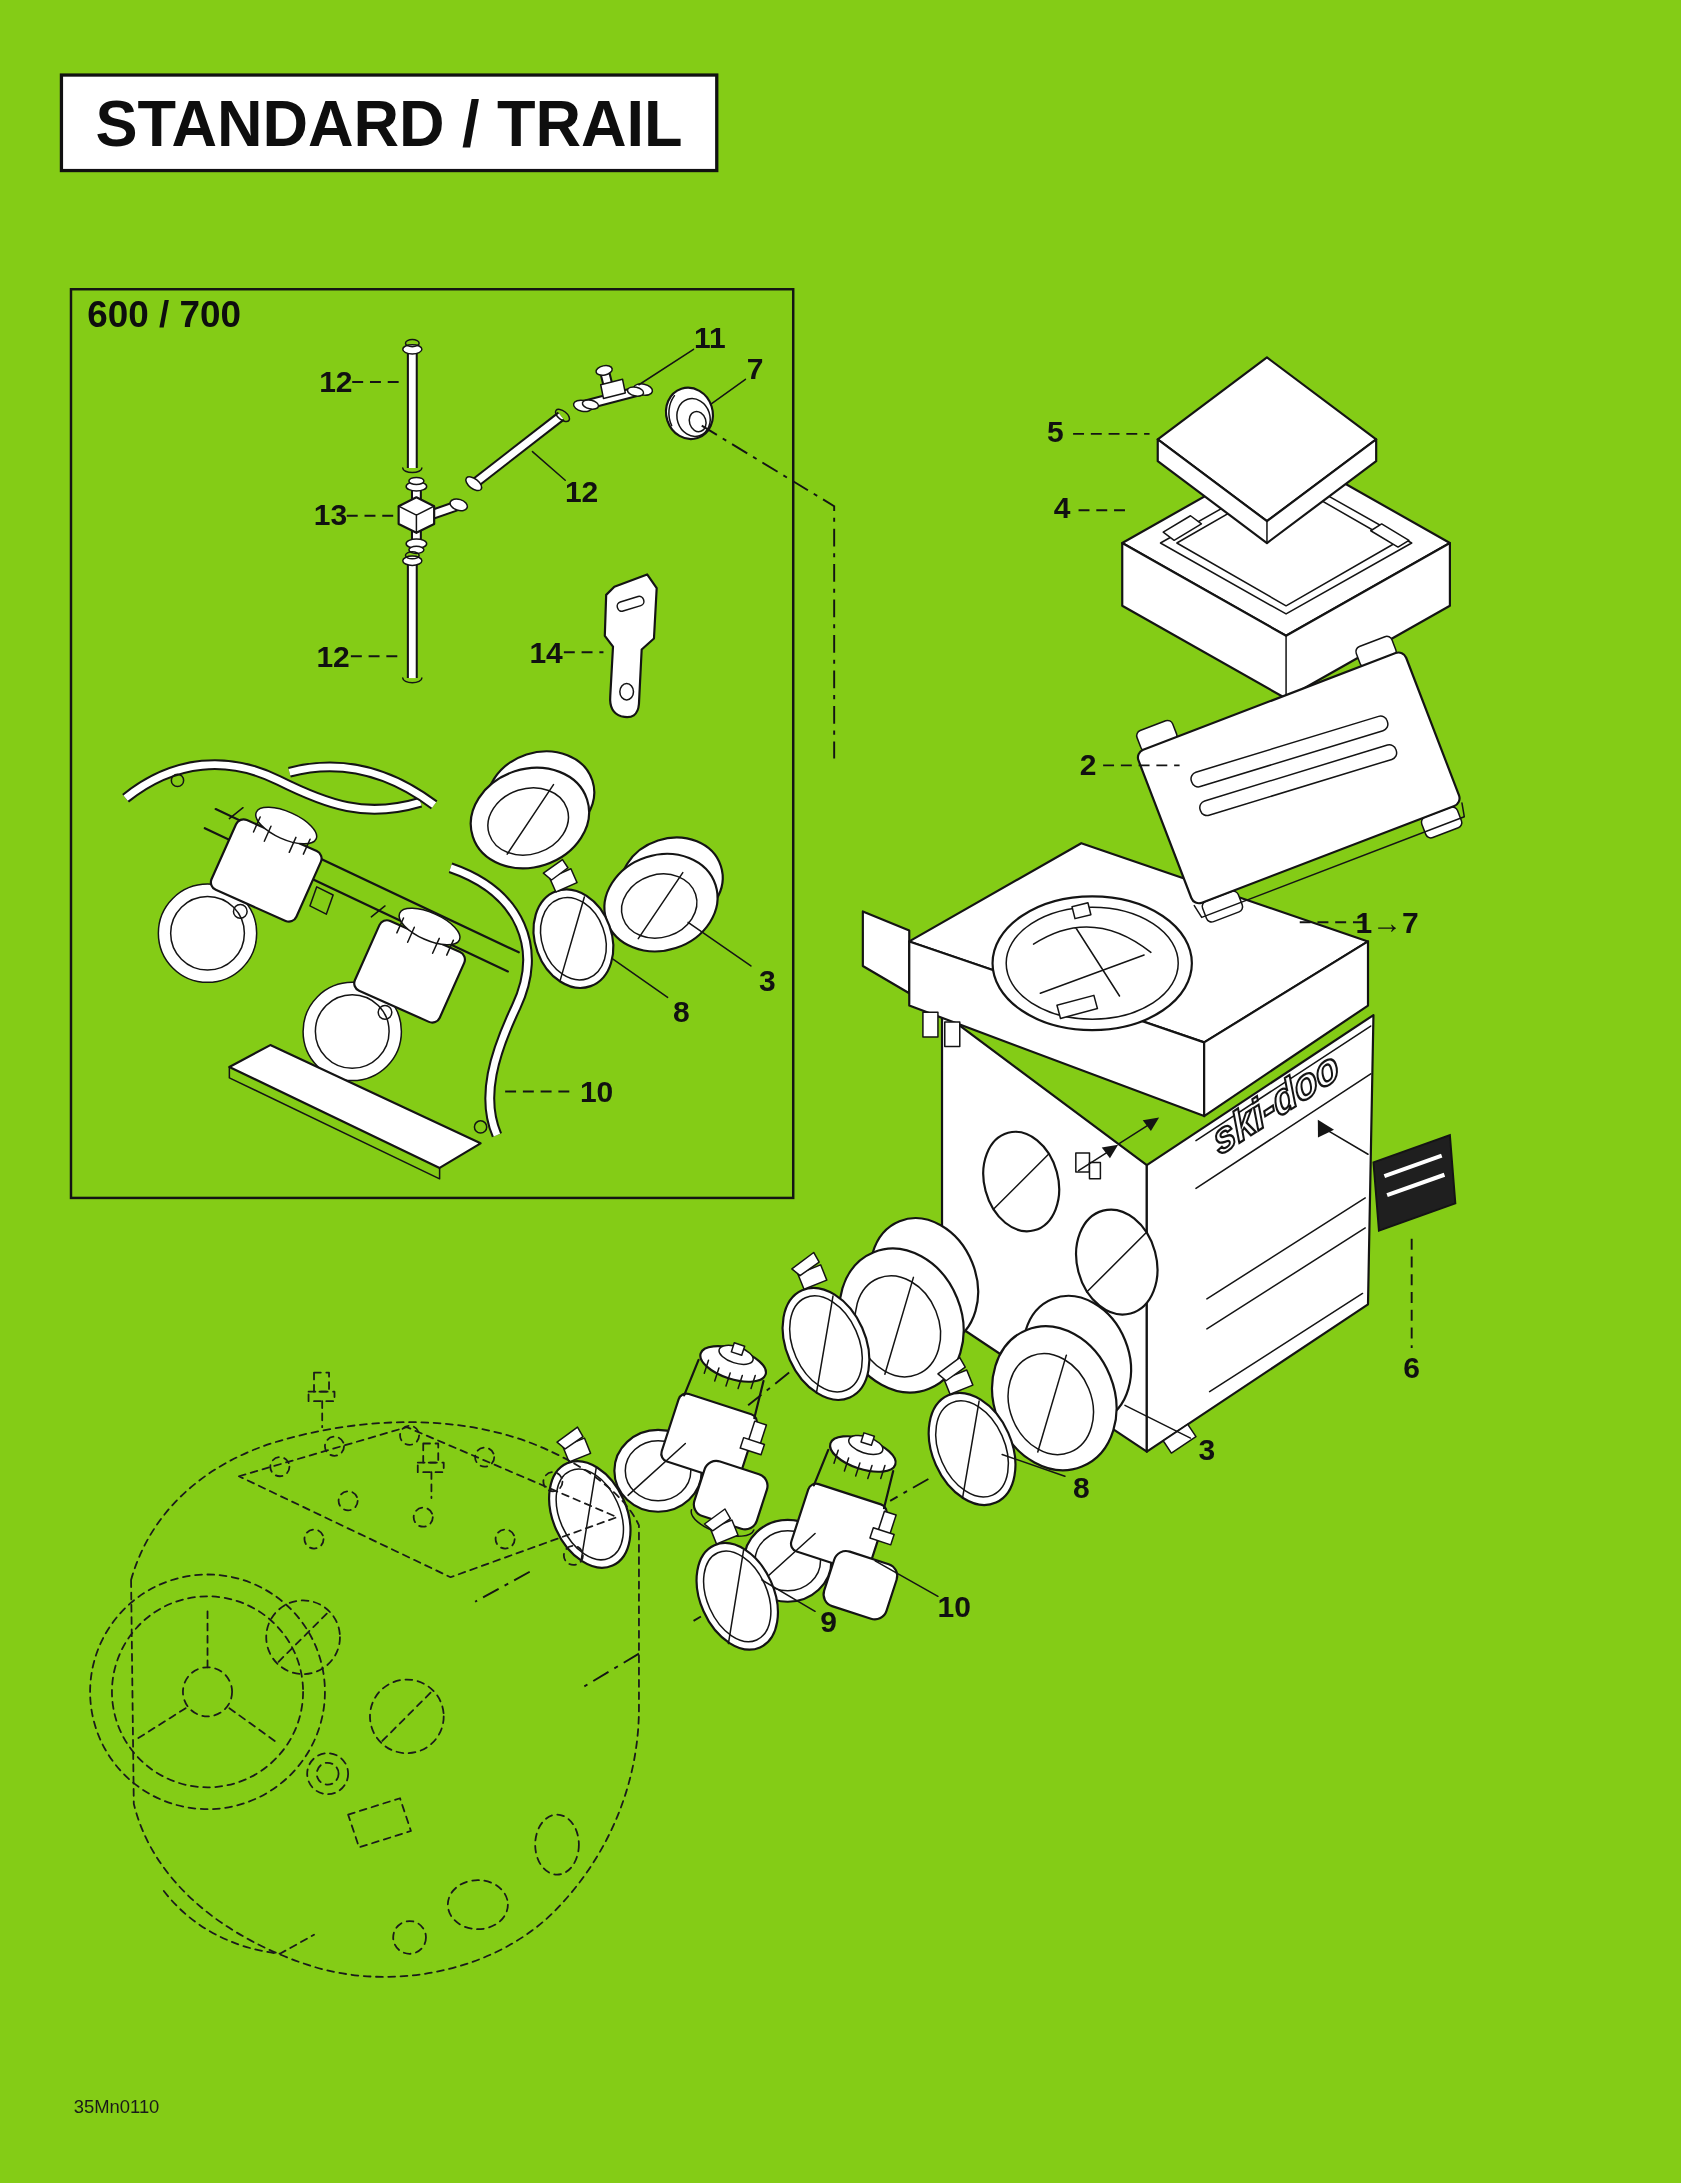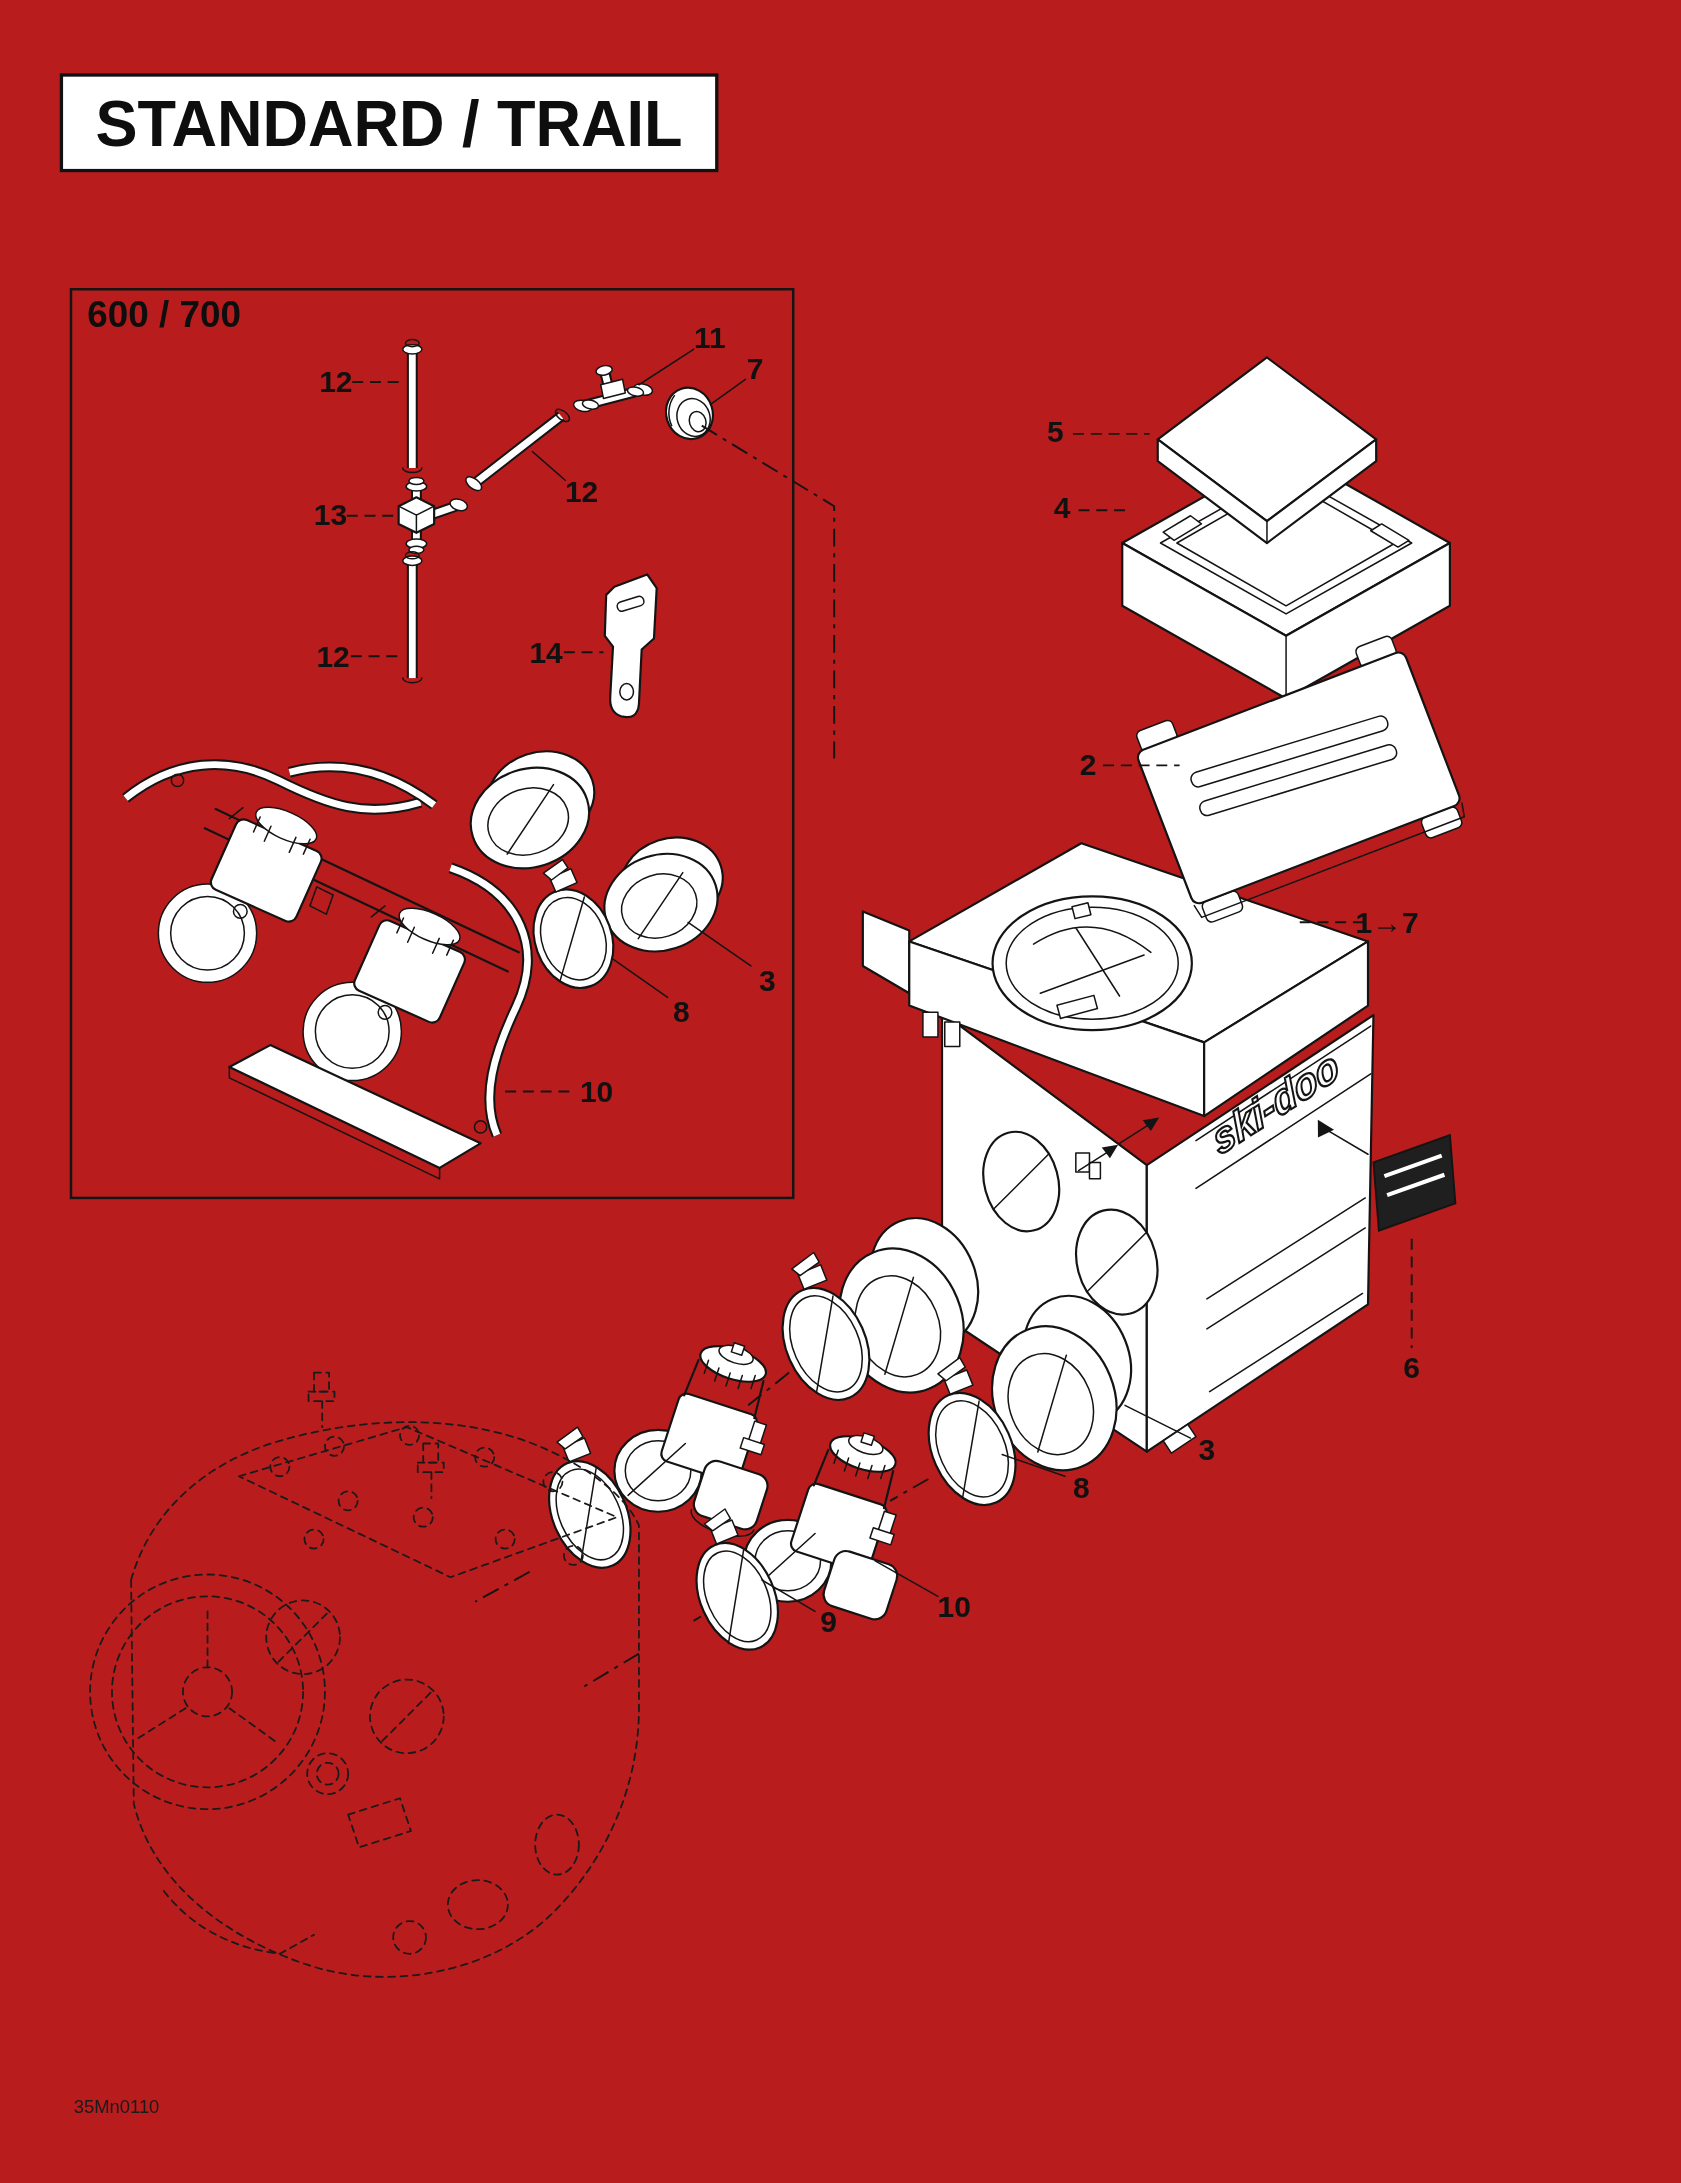--- a/index.html
+++ b/index.html
@@ -1,16 +1,16 @@
 <!DOCTYPE html>
 <html style="font-size:11.6px"><head>
 <meta charset="utf-8">
 <style>
   html,body{margin:0;padding:0;background:#fff;}
-  .page{position:relative;width:1682px;height:2183px;background:#b91c1c;overflow:hidden;
+  .page{position:relative;width:1682px;height:2183px;background:#84cc16;overflow:hidden;
         font-family:"Liberation Sans","DejaVu Sans",sans-serif;}
   svg{position:absolute;left:0;top:0;}
   svg *{vector-effect:none;}
   .ln{fill:none;stroke:#141414;stroke-width:1.6;stroke-linecap:round;stroke-linejoin:round;}
   .ln2{fill:none;stroke:#141414;stroke-width:1.1;stroke-linecap:round;stroke-linejoin:round;}
   .wh{fill:#ffffff;stroke:#141414;stroke-width:1.6;stroke-linejoin:round;}
   .wh2{fill:#ffffff;stroke:#141414;stroke-width:1.1;stroke-linejoin:round;}
   .tube{fill:none;stroke:#141414;stroke-width:8;stroke-linecap:butt;}
   .tubein{fill:none;stroke:#ffffff;stroke-width:5;stroke-linecap:butt;}
   .dash{fill:none;stroke:#141414;stroke-width:1.4;stroke-dasharray:8 5;}

